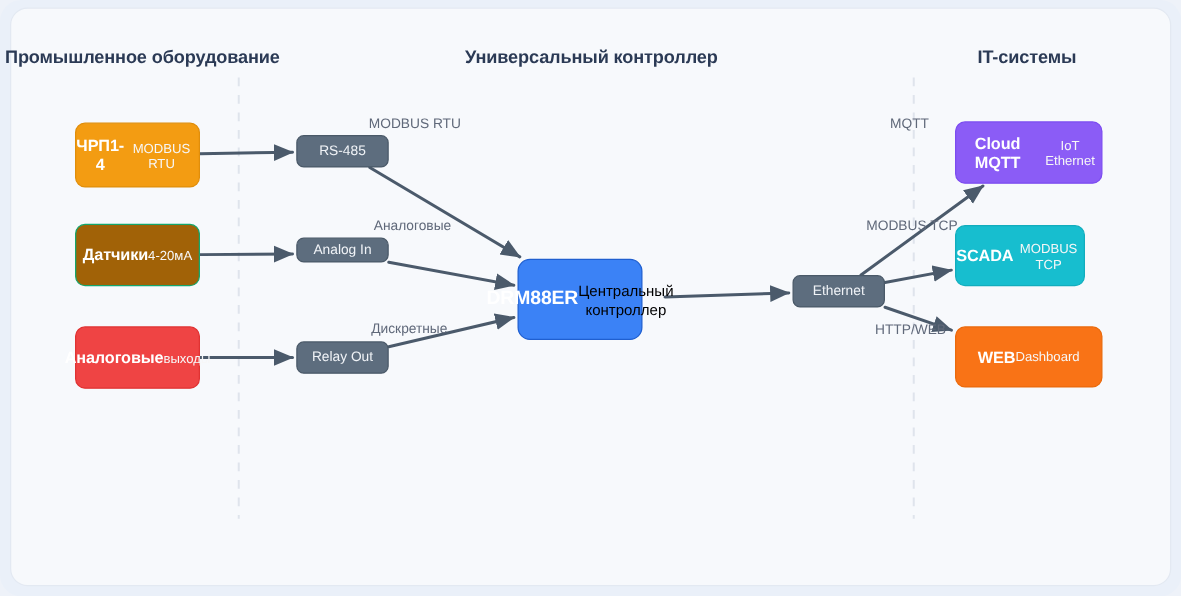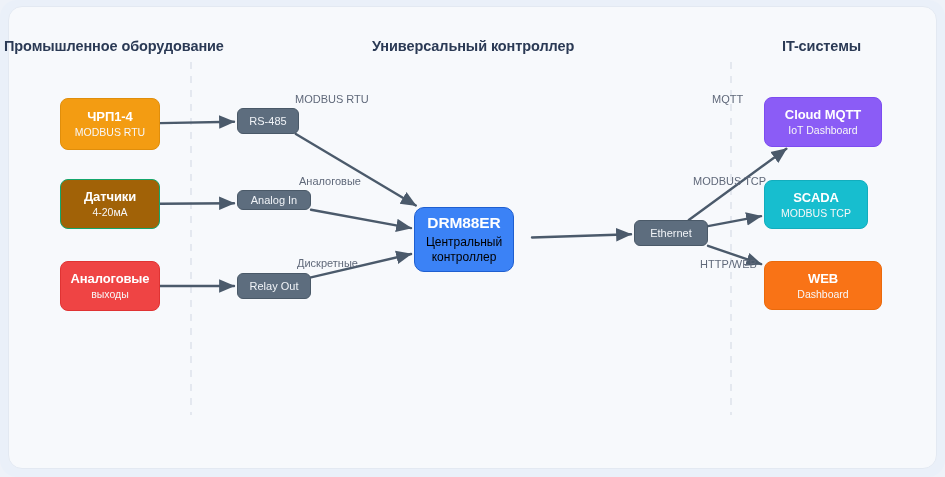--- a/index.html
+++ b/index.html
@@ -45,21 +45,20 @@
     letter-spacing: -0.1px;
   }
   #title-left  { left: 4px;  top: 38px; }
   #title-mid   { left: 372px; top: 38px; }
   #title-right { left: 782px; top: 38px; }
 
   .node {
     position: absolute;
     box-sizing: border-box;
     display: flex;
-    flex-direction: column;
     align-items: center;
     justify-content: center;
     border-radius: 8px;
     color: #ffffff;
     text-align: center;
     line-height: 1.18;
   }
   .node .t1 {
     font-size: 13px;
     font-weight: bold;
@@ -138,35 +137,35 @@
       <div class="node" style="background: #a16207; border: 1.5px solid rgb(20, 166, 108); left: 60px; top: 179px; width: 100px; height: 50px;">
         <div class="t1">Датчики</div>
         <div class="t2">4-20мА</div>
       </div>
       <div class="node" style="background: rgb(239, 68, 68); border: 1.5px solid rgb(224, 51, 51); left: 60px; top: 261px; width: 100px; height: 50px;">
         <div class="t1">Аналоговые</div>
         <div class="t2">выходы</div>
       </div>
       <div class="node" style="background: rgb(139, 92, 246); border: 1.5px solid rgb(124, 76, 240); left: 764px; top: 97px; width: 118px; height: 50px;">
         <div class="t1">Cloud MQTT</div>
-        <div class="t2">IoT Dashboard</div>
+        <div class="t2">IoT Ethernet</div>
       </div>
       <div class="node" style="background: rgb(23, 190, 207); border: 1.5px solid rgb(18, 173, 189); left: 764px; top: 180px; width: 104px; height: 49px;">
         <div class="t1">SCADA</div>
         <div class="t2">MODBUS TCP</div>
       </div>
       <div class="node" style="background: rgb(249, 115, 22); border: 1.5px solid rgb(234, 106, 12); left: 764px; top: 261px; width: 118px; height: 49px;">
         <div class="t1">WEB</div>
         <div class="t2">Dashboard</div>
       </div>
       <div class="node big" style="background: rgb(59, 130, 246); border: 1.5px solid rgb(31, 95, 208); left: 414px; top: 207px; width: 100px; height: 65px;">
         <div class="t1">DRM88ER</div>
         <div class="t2">Центральный контроллер</div>
       </div>
-      <div class="chip" style="left: 237px; top: 108px; width: 62px; height: 26px;">
+      <div class="chip" style="left: 237px; top: 108px; width: 74px; height: 26px;">
         <span>RS-485</span>
       </div>
       <div class="chip" style="left: 237px; top: 190px; width: 74px; height: 20px;">
         <span>Analog In</span>
       </div>
       <div class="chip" style="left: 237px; top: 273px; width: 74px; height: 26px;">
         <span>Relay Out</span>
       </div>
       <div class="chip" style="left: 634px; top: 220px; width: 74px; height: 26px;">
         <span>Ethernet</span>

